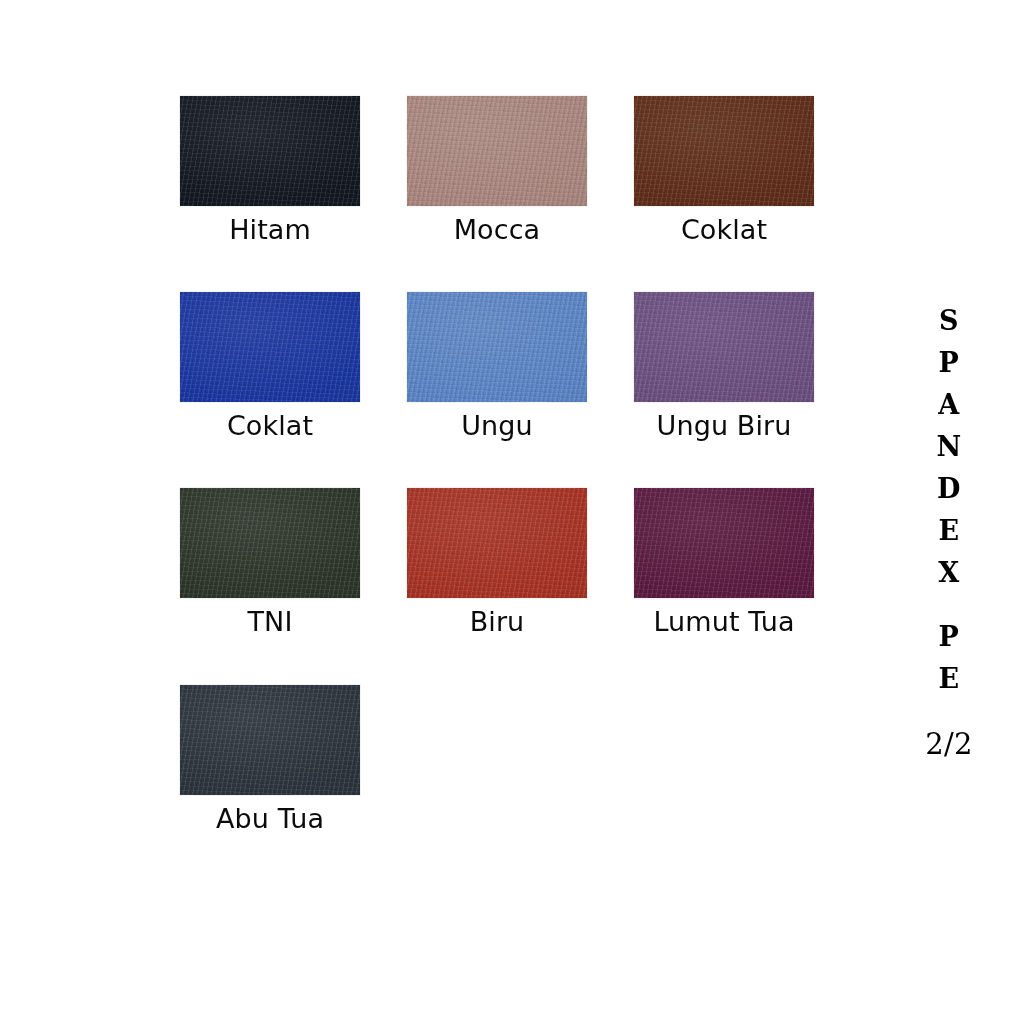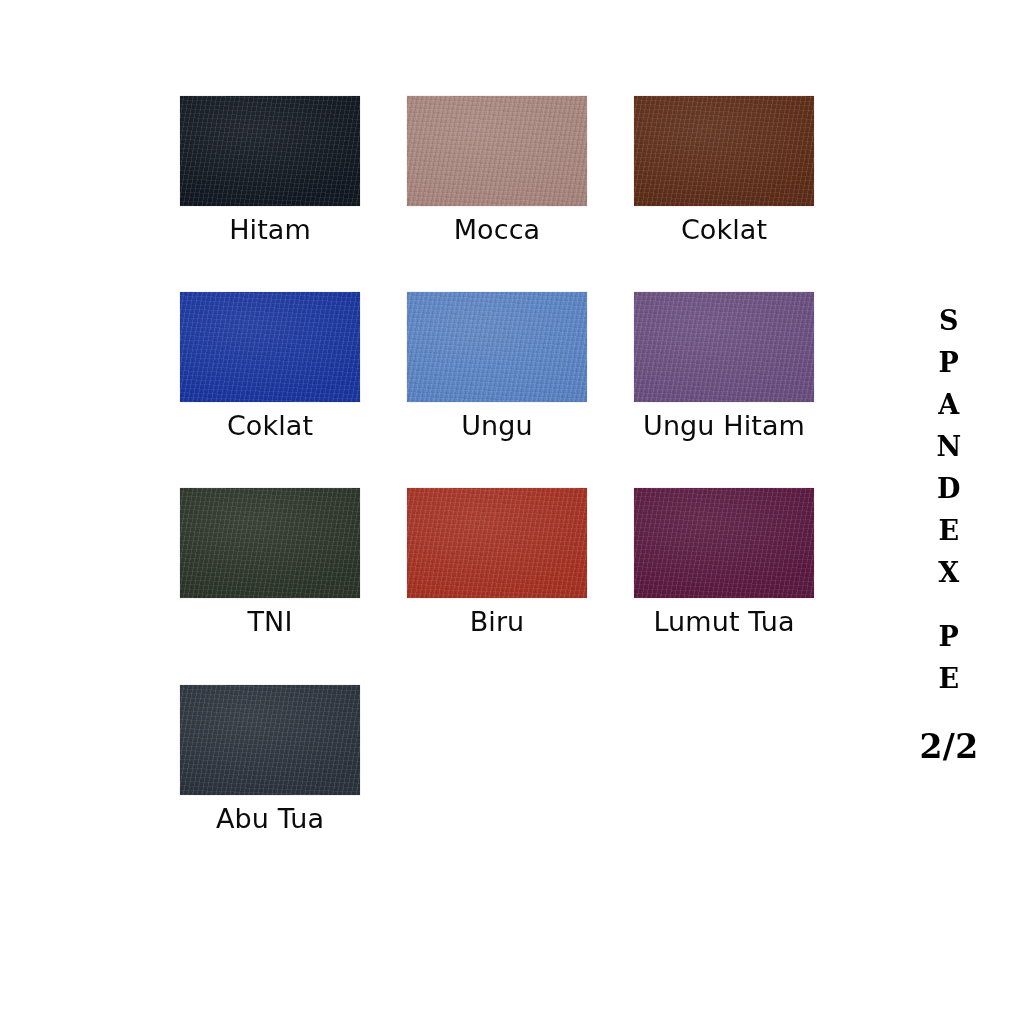--- a/index.html
+++ b/index.html
@@ -137,22 +137,22 @@
     height: 42px;
     text-align: center;
     letter-spacing: 0.5px;
   }
   .brand-gap {
     height: 22px;
   }
   .brand-ratio {
     margin-top: 30px;
     font-family: "DejaVu Serif", serif;
-    font-weight: 700;
-    font-size: 33px;
+    font-weight: 400;
+    font-size: 29px;
     line-height: 1;
     text-align: center;
     letter-spacing: 0.3px;
     color: #000000;
   }
 </style>
 </head>
 <body style="background: rgb(255, 255, 255);">
 
 <div id="chart">
@@ -173,21 +173,21 @@
       <div class="swatch-cell">
         <div class="swatch-chip" style="background-color: rgb(26, 54, 160);"></div>
         <div class="swatch-label">Coklat</div>
       </div>
       <div class="swatch-cell">
         <div class="swatch-chip" style="background-color: rgb(91, 132, 196);"></div>
         <div class="swatch-label">Ungu</div>
       </div>
       <div class="swatch-cell">
         <div class="swatch-chip" style="background-color: rgb(106, 79, 128);"></div>
-        <div class="swatch-label">Ungu Hitam</div>
+        <div class="swatch-label">Ungu Biru</div>
       </div>
       <div class="swatch-cell">
         <div class="swatch-chip" style="background-color: rgb(44, 53, 41);"></div>
         <div class="swatch-label">TNI</div>
       </div>
       <div class="swatch-cell">
         <div class="swatch-chip" style="background-color: rgb(166, 50, 35);"></div>
         <div class="swatch-label">Biru</div>
       </div>
       <div class="swatch-cell">

